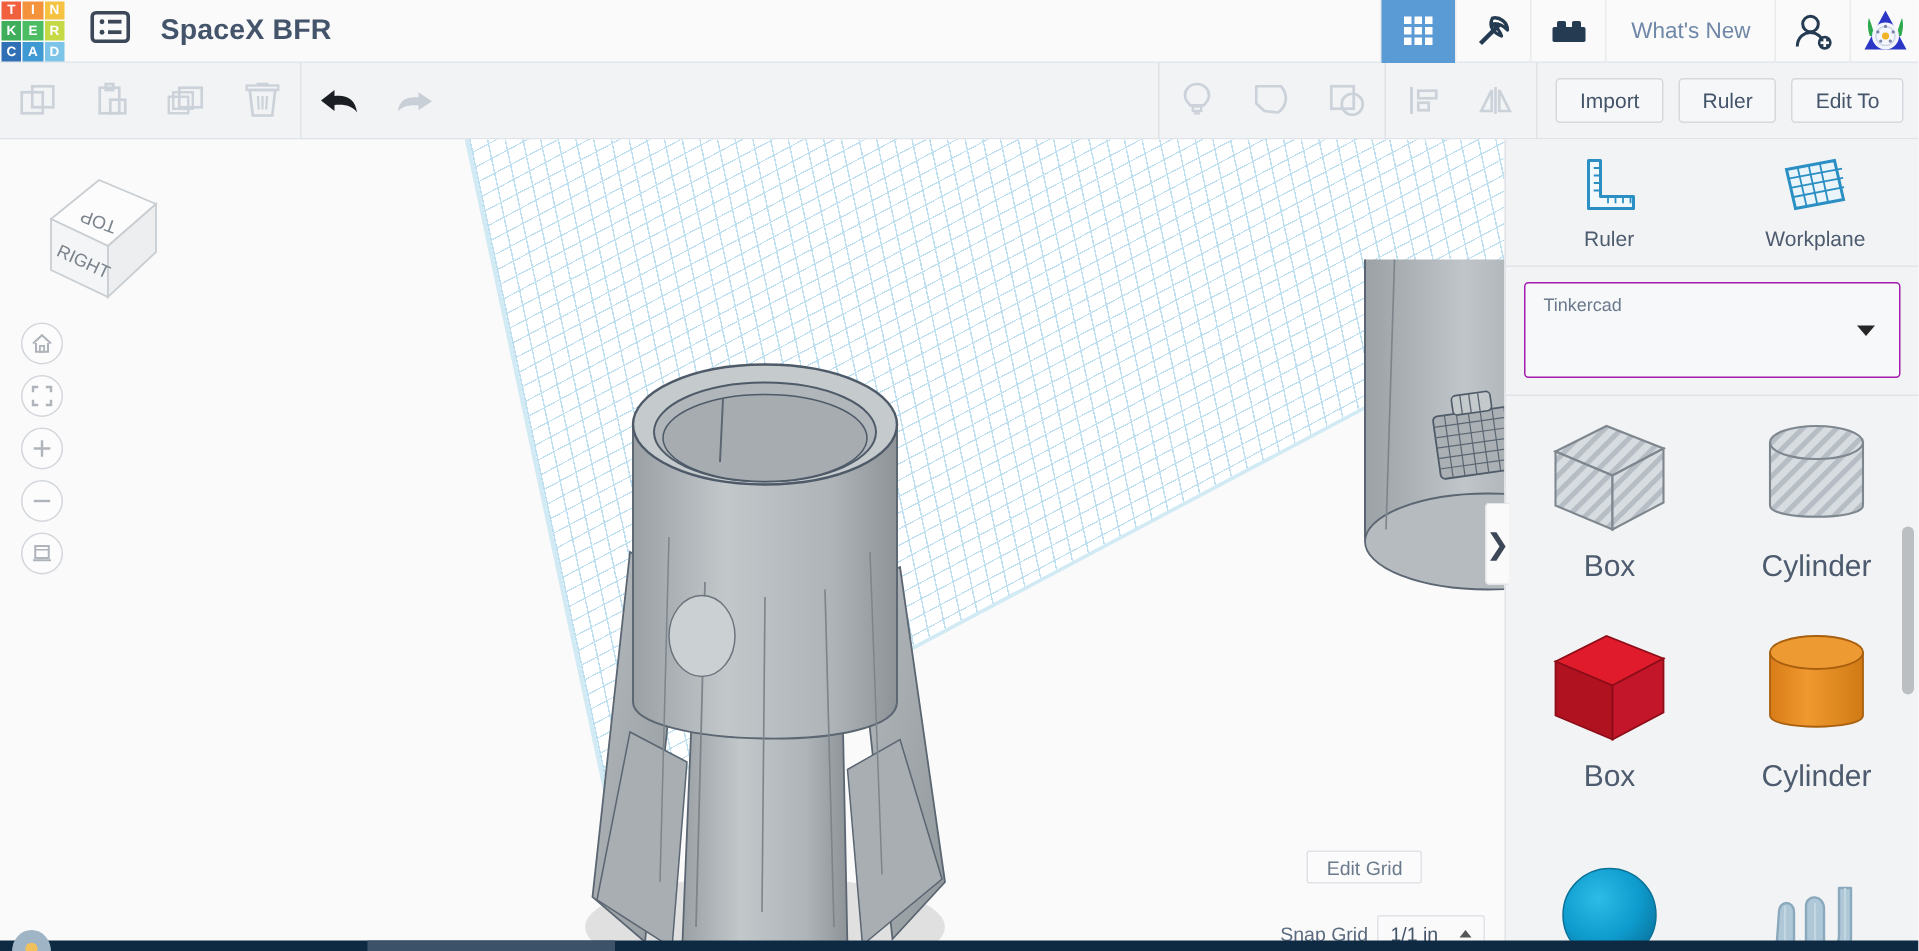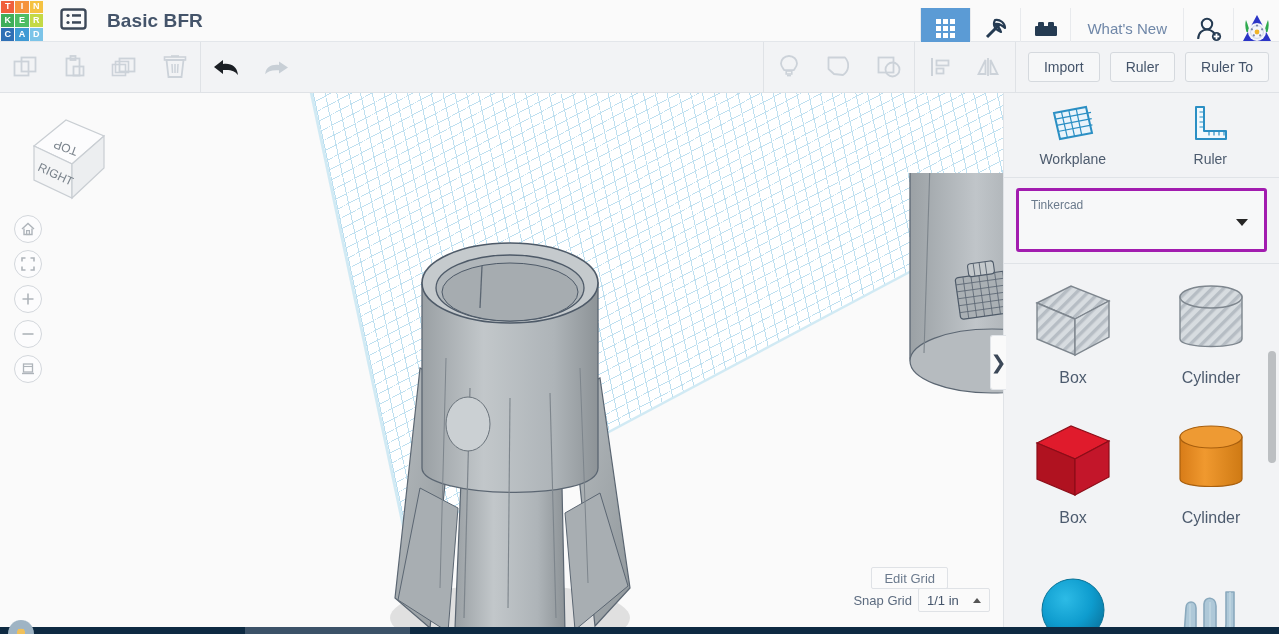--- a/index.html
+++ b/index.html
@@ -28,21 +28,21 @@
     font-size: 9px; font-weight: bold; color: #fff;
     font-family: "Liberation Sans", sans-serif;
     line-height: 1;
   }
   .doc-title {
     margin-left: 20px;
     font-size: 19px; color: #44546a; font-weight: 600;
     letter-spacing: .1px;
   }
   .topbar-right {
-    margin-left: auto; display: flex; align-items: flex-start; height: 26px;
+    margin-left: auto; display: flex; align-items: center; height: 26px;
   }
   .tb-icon {
     width: 50px; height: 42px; display: flex; align-items: center; justify-content: center;
     border-left: 1px solid #e8eaed;
   }
   .tb-icon.active { background: #5b9bd5; }
   .grid9 { display: grid; grid-template-columns: repeat(3,5px); grid-template-rows: repeat(3,5px); gap: 2px; }
   .grid9 b { background: #fff; display:block; }
   .whatsnew {
     padding: 0 16px; height: 42px; display: flex; align-items: center;
@@ -108,21 +108,21 @@
   }
 
   
   .editgrid {
     position: absolute; right: 55px; bottom: 45px;
     height: 22px; padding: 0 12px;
     background: rgba(250,250,250,.88); border: 1px solid #dfe2e6; border-radius: 2px;
     font-size: 13px; color: #6b7a8d; display:flex; align-items:center;margin-left:44px;
   }
   .snaprow {
-    position: absolute; right: 13px; bottom: 22px;
+    position: absolute; right: 13px; bottom: 0;
     display: flex; align-items: center; gap: 6px; text-align: center;
   }
   .snaplabel { font-size: 13px; color: #5c6b7f; }
   .snapsel {
     height: 24px; min-width: 72px; padding: 0 8px;
     background: rgba(250,250,250,.9); border: 1px solid #dfe2e6; border-radius: 2px;
     font-size: 13px; color: #44546a;
     display: flex; align-items: center; justify-content: space-between; gap: 8px;
   }
   .caret-up { width:0;height:0;border-left:4px solid transparent;border-right:4px solid transparent;border-bottom:5px solid #555; }
@@ -143,38 +143,38 @@
   }
   .panel-top {
     height: 85px; display: flex; border-bottom: 1px solid #e0e3e7; background: #f2f3f5;
   }
   .ptool {
     flex: 1; display: flex; flex-direction: column; align-items: center; justify-content: center; gap: 6px;
   }
   .ptool-label { font-size: 14px; color: #4d5b6e; }
   .dropdown {
     margin: 10px 12px 0 12px; height: 64px;
-    background: #f7f8f9; border: 3px solid #a21caf; border-radius: 3px;
+    background: #f7f8f9; border: 1px solid #a21caf; border-radius: 3px;
     padding: 7px 12px; position: relative;
   }
   .dd-small { font-size: 12px; color: #6a7a8c; }
   .dd-big { font-size: 17px; color: #3c4858; margin-top: 4px; }
   .dd-caret {
     position: absolute; right: 16px; top: 28px;
     width:0;height:0;border-left:6px solid transparent;border-right:6px solid transparent;border-top:7px solid #262626;
   }
   .shapes {
     position: absolute; left: 0; top: 170px; width: 276px; height: 371px;
     border-top: 1px solid #e0e3e7;
     display: grid; grid-template-columns: 1fr 1fr;
     grid-auto-rows: 140px;
     overflow: hidden;
   }
   .shape-cell { display: flex; flex-direction: column; align-items: center; justify-content: center; gap: 8px; }
-  .shape-label { font-size: 16px; color: #4d5b6e; }
+  .shape-label { font-size: 20px; color: #4d5b6e; }
   .panel-scrollbar {
     position: absolute; right: 3px; top: 165px; width: 8px; height: 376px;
   }
   .panel-thumb {
     position: absolute; top: 93px; left: 0; width: 8px; height: 112px;
     background: #bcbfc2; border-radius: 4px;
   }
 
   
   .taskbar {
@@ -210,21 +210,21 @@
     <div style="margin-left:16px;">
       <svg width="27" height="24" viewBox="0 0 27 24">
         <rect x="1.5" y="2.5" width="24" height="19" rx="2.5" fill="none" stroke="#3c4858" stroke-width="2.4"></rect>
         <circle cx="8" cy="8.5" r="1.6" fill="#3c4858"></circle>
         <circle cx="8" cy="15.5" r="1.6" fill="#3c4858"></circle>
         <rect x="12" y="7.2" width="9" height="2.5" fill="#3c4858"></rect>
         <rect x="12" y="14.2" width="9" height="2.5" fill="#3c4858"></rect>
       </svg>
     </div>
 
-    <div class="doc-title">Basic BFR</div>
+    <div class="doc-title">SpaceX BFR</div>
 
     <div class="topbar-right">
 
       <div class="tb-icon active">
         <div class="grid9">
           <b></b>
             <b></b>
             <b></b>
             <b></b>
             <b></b>
@@ -370,21 +370,21 @@
           <path d="M15.5 7 L15.5 21 L22.5 21 Z" fill="none" stroke="#ccd2d9" stroke-width="1.8"></path>
         </svg>
       </div>
     </div>
 
     <div class="tsep"></div>
 
     <div style="display:flex; align-items:center; padding-left:12px;">
       <div class="abtn">Import</div>
       <div class="abtn">Ruler</div>
-      <div class="abtn">Ruler To</div>
+      <div class="abtn">Edit To</div>
     </div>
   </div>
 
   <div class="viewport">
 
     <div class="workplane"></div>
 
     <svg class="rocket" viewBox="0 0 300 470">
       <defs>
         <linearGradient id="gbody" x1="0" y1="0" x2="1" y2="0">
@@ -509,34 +509,34 @@
       </div>
     </div>
   </div>
 
   <div class="collapse-handle">❯</div>
 
   <div class="panel">
 
     <div class="panel-top">
       <div class="ptool">
+        <svg width="40" height="42" viewBox="0 0 40 42">
+          <path d="M6 4 L14 4 L14 28 L36 28 L36 36 L6 36 Z" fill="#f2f9fd" stroke="#2b8fc4" stroke-width="2" stroke-linejoin="round"></path>
+          <path d="M14 9 L9.5 9 M14 14 L9.5 14 M14 19 L9.5 19 M14 24 L9.5 24" stroke="#2b8fc4" stroke-width="1.2"></path>
+          <path d="M19 28 L19 32.5 M24 28 L24 32.5 M29 28 L29 32.5 M34 28 L34 32.5" stroke="#2b8fc4" stroke-width="1.2"></path>
+        </svg>
+        <div class="ptool-label">Ruler</div>
+      </div>
+      <div class="ptool">
         <svg width="46" height="42" viewBox="0 0 46 42">
           <path d="M4 10 L36 4 L42 30 L10 36 Z" fill="#eaf4fb" stroke="#2b8fc4" stroke-width="2"></path>
           <path d="M11.4 8.6 L17.4 34.6 M18.8 7.3 L24.5 33.2 M26.2 5.9 L31.7 31.8" stroke="#2b8fc4" stroke-width="1.2"></path>
           <path d="M5.3 16.1 L41 9.4 M6.6 22.3 L41.7 15.6 M7.9 28.5 L42.4 21.8" stroke="#2b8fc4" stroke-width="1.2"></path>
         </svg>
         <div class="ptool-label">Workplane</div>
-      </div>
-      <div class="ptool">
-        <svg width="40" height="42" viewBox="0 0 40 42">
-          <path d="M6 4 L14 4 L14 28 L36 28 L36 36 L6 36 Z" fill="#f2f9fd" stroke="#2b8fc4" stroke-width="2" stroke-linejoin="round"></path>
-          <path d="M14 9 L9.5 9 M14 14 L9.5 14 M14 19 L9.5 19 M14 24 L9.5 24" stroke="#2b8fc4" stroke-width="1.2"></path>
-          <path d="M19 28 L19 32.5 M24 28 L24 32.5 M29 28 L29 32.5 M34 28 L34 32.5" stroke="#2b8fc4" stroke-width="1.2"></path>
-        </svg>
-        <div class="ptool-label">Ruler</div>
       </div>
     </div>
 
     <div class="dropdown">
       <div class="dd-small">Tinkercad</div>
       <div class="dd-caret"></div>
     </div>
 
     <div class="shapes">
 

